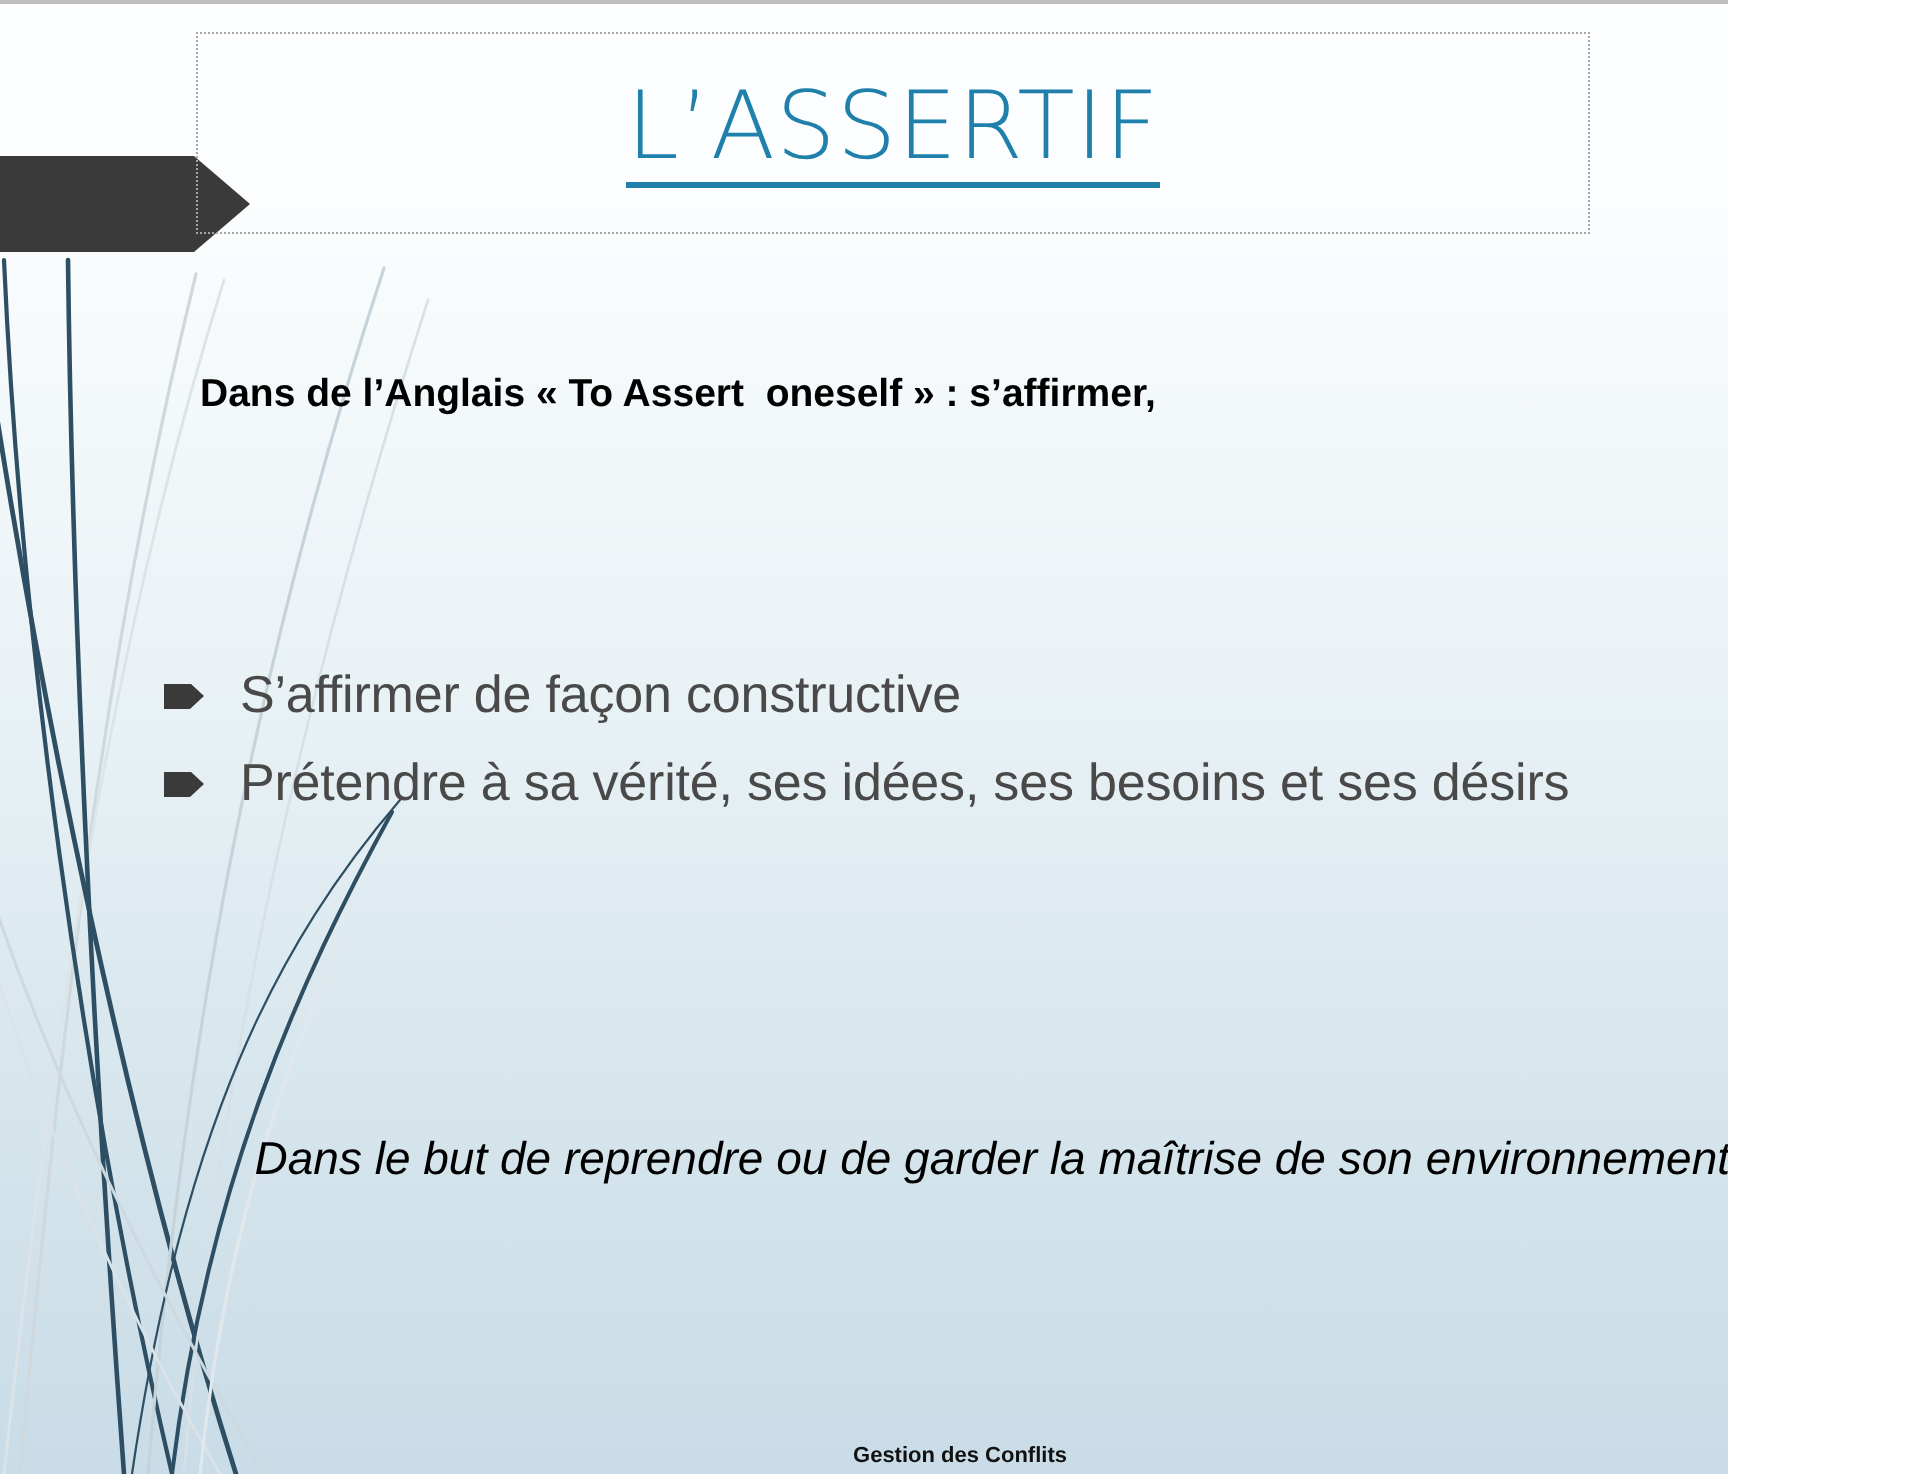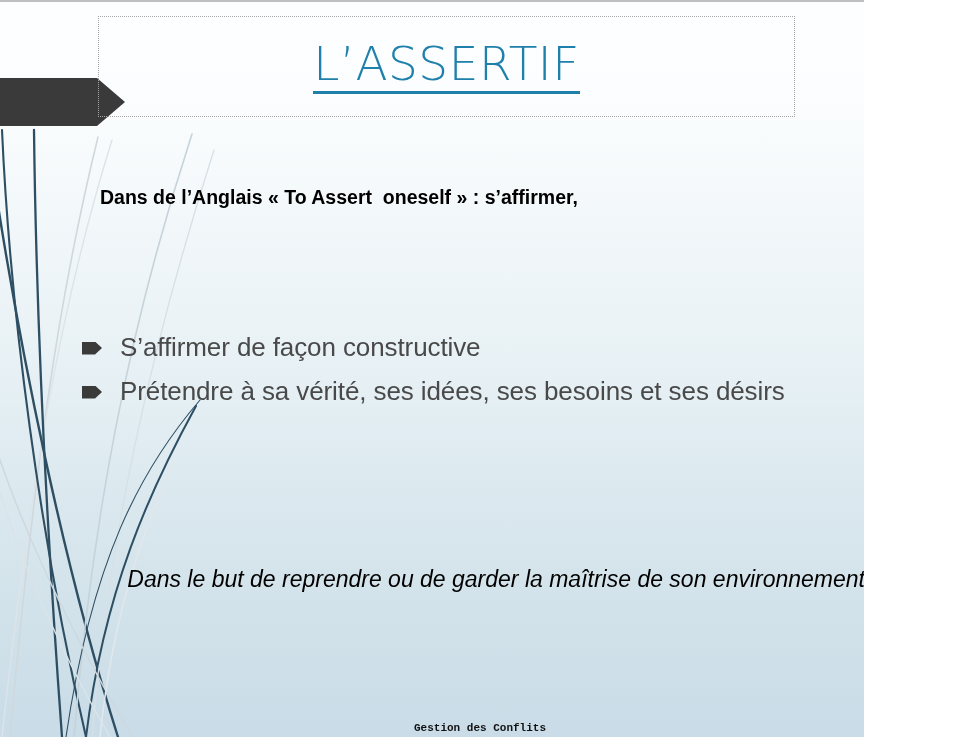--- a/index.html
+++ b/index.html
@@ -138,21 +138,21 @@
     color: #000000;
   }
 
   
   #footer {
     position: absolute;
     left: 0;
     top: 722px;
     width: 960px;
     text-align: center;
-    font-family: Liberation Mono, monospace;
+    font-family: Liberation Sans, sans-serif;
     font-weight: bold;
     font-size: 11px;
     color: #111111;
   }
 </style>
 </head>
 <body>
 
 <div id="slide">
 

